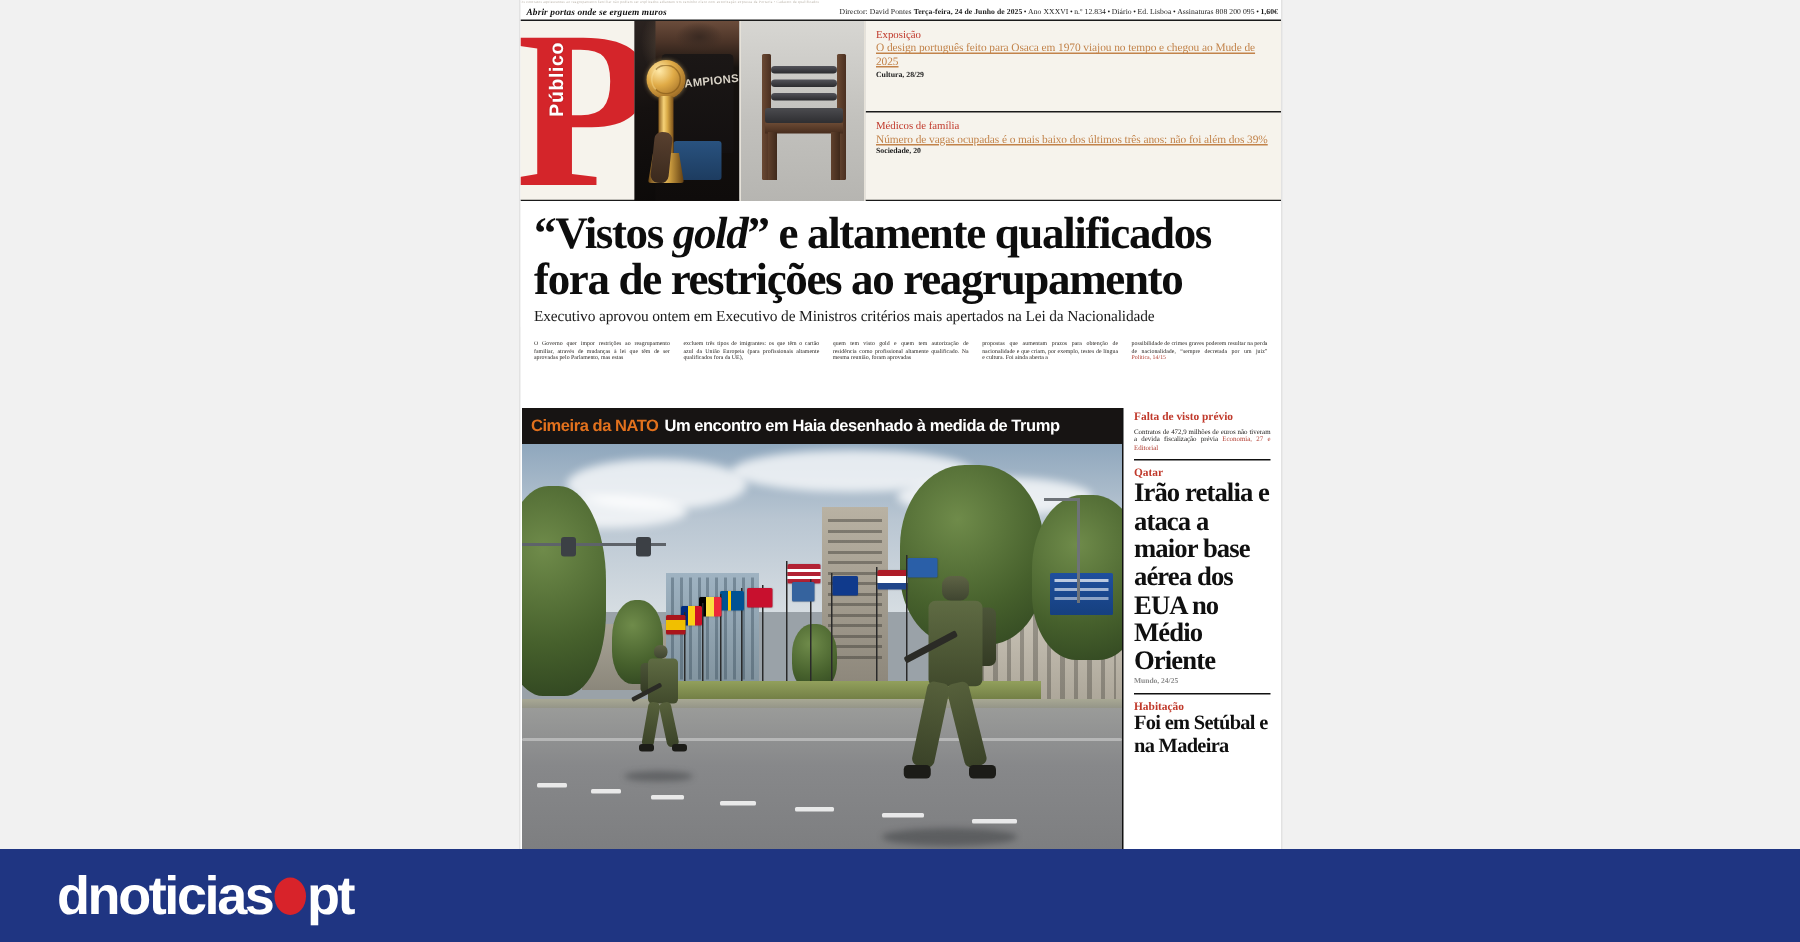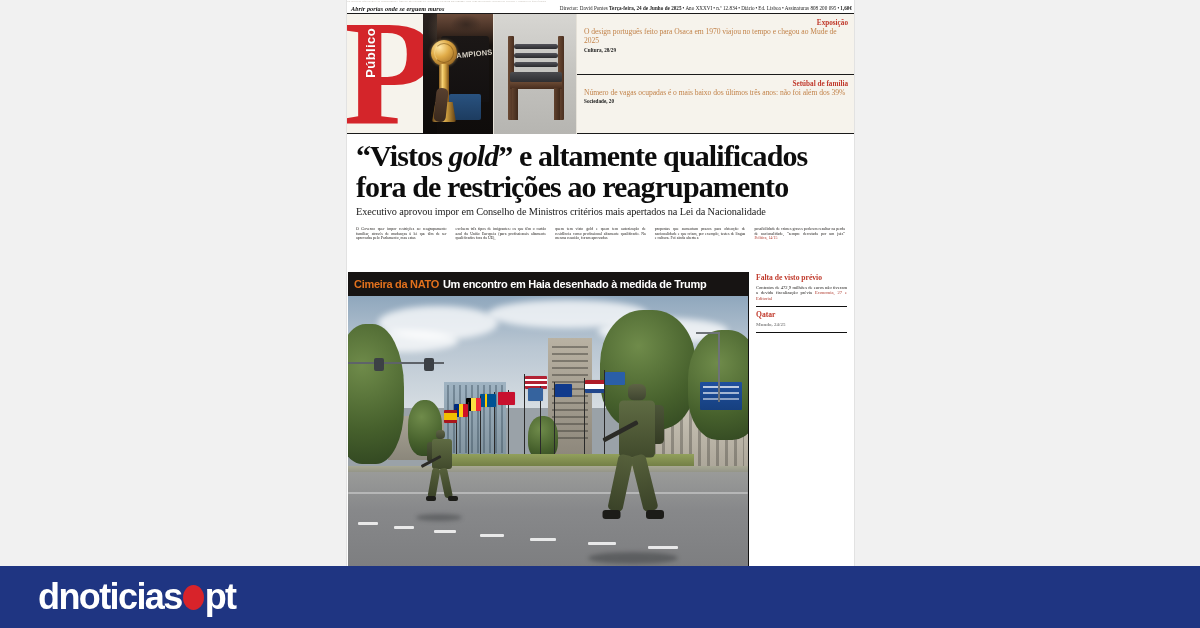--- a/index.html
+++ b/index.html
@@ -312,33 +312,33 @@
     box-sizing: border-box;
   }
   .promo {
     padding: 5px 6px 4px 7px;
     box-sizing: border-box;
     flex: 1 1 50%;
   }
   .promo + .promo { border-top: 1px solid #1a1a1a; }
   .promo-kicker {
     font-family: "Liberation Serif", serif;
-    font-weight: bold;
+    font-weight: normal;
     font-size: 7.2px;
     color: #c0392b;
     line-height: 8.4px;
-    text-align: right;
   }
   .promo-title {
     font-family: "Liberation Serif", serif;
     font-size: 7.6px;
     line-height: 9px;
     color: #c2834a;
     letter-spacing: -.05px;
     margin-top: 0;
+    text-decoration: underline;
   }
   .promo-ref {
     font-family: "Liberation Serif", serif;
     font-weight: bold;
     font-size: 5.2px;
     color: #1a1a1a;
     margin-top: 1.5px;
   }
 
   
@@ -729,30 +729,30 @@
         </div>
       </div>
 
       <div class="promos">
         <div class="promo">
           <div class="promo-kicker">Exposição</div>
           <div class="promo-title">O design português feito para Osaca em 1970 viajou no tempo e chegou ao Mude de 2025</div>
           <div class="promo-ref">Cultura, 28/29</div>
         </div>
         <div class="promo">
-          <div class="promo-kicker">Setúbal de família</div>
+          <div class="promo-kicker">Médicos de família</div>
           <div class="promo-title">Número de vagas ocupadas é o mais baixo dos últimos três anos: não foi além dos 39%</div>
           <div class="promo-ref">Sociedade, 20</div>
         </div>
       </div>
     </div>
 
     <div class="lead">
       <h1><span>“Vistos </span><em>gold</em><span>” e altamente qualificados fora de restrições ao reagrupamento</span></h1>
-      <div class="lead-sub">Executivo aprovou impor em Conselho de Ministros critérios mais apertados na Lei da Nacionalidade</div>
+      <div class="lead-sub">Executivo aprovou ontem em Executivo de Ministros critérios mais apertados na Lei da Nacionalidade</div>
     </div>
 
     <div class="lead-cols">
       <div class="col">O Governo quer impor restrições ao reagrupamento familiar, através de mudanças à lei que têm de ser aprovadas pelo Parlamento, mas estas</div>
       <div class="col">excluem três tipos de imigrantes: os que têm o cartão azul da União Europeia (para profissionais altamente qualificados fora da UE),</div>
       <div class="col">quem tem visto gold e quem tem autorização de residência como profissional altamente qualificado. Na mesma reunião, foram aprovadas</div>
       <div class="col">propostas que aumentam prazos para obtenção de nacionalidade e que criam, por exemplo, testes de língua e cultura. Foi ainda aberta a</div>
       <div class="col"><span>possibilidade de crimes graves poderem resultar na perda de nacionalidade, “sempre decretada por um juiz”</span> <span class="ref">Política, 14/15</span></div>
     </div>
 
@@ -862,25 +862,30 @@
 
         <div>
           <div class="side-kicker">Falta de visto prévio</div>
           <div class="side-body"><span>Contratos de 472,9 milhões de euros não tiveram a devida fiscalização prévia </span><span class="ref">Economia, 27 e Editorial</span></div>
         </div>
 
         <div class="side-rule"></div>
 
         <div>
           <div class="side-kicker">Qatar</div>
+          <div class="side-title big">Irão retalia e ataca a maior base aérea dos EUA no Médio Oriente</div>
           <div class="side-ref">Mundo, 24/25</div>
         </div>
 
         <div class="side-rule"></div>
 
+        <div>
+          <div class="side-kicker">Habitação</div>
+          <div class="side-title">Foi em Setúbal e na Madeira</div>
+        </div>
 
       </div>
     </div>
   </div>
 
   <div class="brandbar">
     <div class="brand-logo">
       <span>dnoticias</span>
       <span class="brand-dot"></span>
       <span>pt</span>

